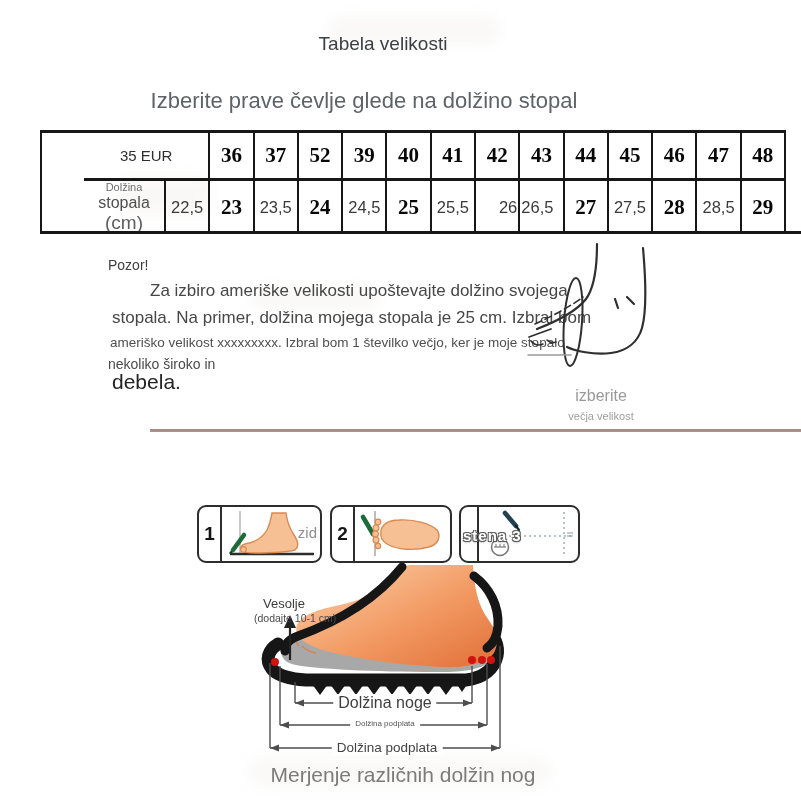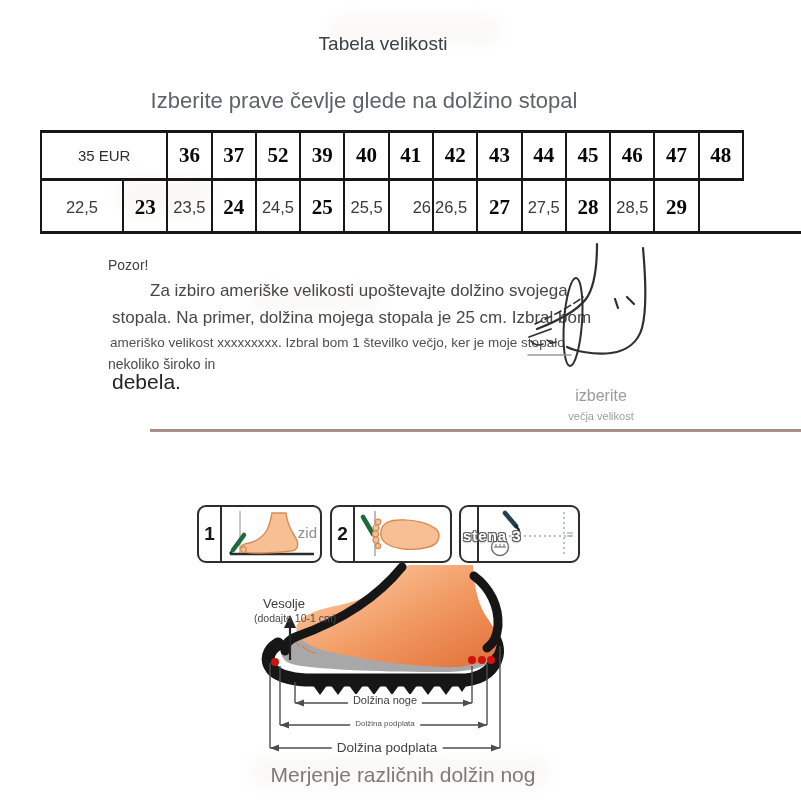--- a/index.html
+++ b/index.html
@@ -9,21 +9,21 @@
 
   .page-title{position:absolute;top:33px;left:383px;transform:translateX(-50%);
               font-size:19px;color:#3c4043;white-space:nowrap;}
   .page-subtitle{position:absolute;top:88px;left:364px;transform:translateX(-50%);
               font-size:22px;color:#5f6368;white-space:nowrap;}
 
   
   .size-table{position:absolute;left:40px;top:130px;width:702px;height:101px;
               display:grid;grid-template-columns:82px repeat(14,1fr);
               grid-template-rows:48px 53px;
-              border-left:2px solid #171717;border-top:3px solid #171717;}
+              border-left:2px solid #171717;border-top:3px solid #171717;padding-left:42px;}
   .size-table .cell{box-sizing:border-box;border-right:2px solid #171717;
               display:flex;align-items:center;justify-content:center;overflow:hidden;}
   .size-table .r1{border-bottom:3px solid #171717;}
   .eur-merged{grid-column:span 2;font-size:15px;color:#2e2e2e;}
   .bold-num{font-family:Liberation Serif, serif;font-weight:bold;font-size:21px;color:#070707;}
   .reg-num{font-size:16.5px;color:#3a3a3a;}
   .align-r{justify-content:flex-end !important;padding-right:1px;}
   .align-l{justify-content:flex-start !important;padding-left:1px;}
   .label-cell{flex-direction:column;line-height:1.05;}
   .lab1{font-size:11px;color:#6e6e6e;}
@@ -66,21 +66,21 @@
   .zid-label{position:absolute;right:5px;top:17px;font-size:15px;color:#8f8f8f;}
   .stena-overlay{position:absolute;left:423px;top:527px;font-size:15px;font-weight:bold;
       color:#ffffff;letter-spacing:1px;white-space:nowrap;
       text-shadow:-1px -1px 0 #5c5c5c,1px -1px 0 #5c5c5c,-1px 1px 0 #5c5c5c,1px 1px 0 #5c5c5c,0 2px 2px rgba(0,0,0,.25);padding-left:40px;}
 
   
   .diagram-svg{position:absolute;left:250px;top:562px;}
   .dg-label{position:absolute;white-space:nowrap;background:#fff;padding:0 5px;}
   .space-label{left:263px;top:596px;font-size:13px;color:#3c3c3c;background:none;padding:0;}
   .space-note{left:254px;top:612px;font-size:10.5px;color:#4a4a4a;background:none;padding:0;}
-  .foot-length-label{left:385px;top:694px;transform:translateX(-50%);font-size:11px;color:#3f3f3f;text-align:center;}
+  .foot-length-label{left:385px;top:694px;transform:translateX(-50%);font-size:16px;color:#3f3f3f;text-align:center;}
   .sole-length-small-label{left:385px;top:719px;transform:translateX(-50%);font-size:8px;color:#555;}
   .sole-length-label{left:387px;top:740px;transform:translateX(-50%);font-size:13.5px;color:#444;}
 
   .bottom-caption{position:absolute;left:403px;top:763px;transform:translateX(-50%);
           font-size:21px;color:#7b7b7b;white-space:nowrap;}
 </style>
 </head>
 <body>
 
 <div class="canvas">
@@ -102,20 +102,25 @@
     <div class="cell r1 bold-num">40</div>
     <div class="cell r1 bold-num">41</div>
     <div class="cell r1 bold-num">42</div>
     <div class="cell r1 bold-num">43</div>
     <div class="cell r1 bold-num">44</div>
     <div class="cell r1 bold-num">45</div>
     <div class="cell r1 bold-num">46</div>
     <div class="cell r1 bold-num">47</div>
     <div class="cell r1 bold-num">48</div>
 
+    <div class="cell r2 label-cell">
+      <span class="lab1">Dolžina</span>
+      <span class="lab2">stopala</span>
+      <span class="lab3">(cm)</span>
+    </div>
     <div class="cell r2 reg-num">22,5</div>
     <div class="cell r2 bold-num">23</div>
     <div class="cell r2 reg-num">23,5</div>
     <div class="cell r2 bold-num">24</div>
     <div class="cell r2 reg-num">24,5</div>
     <div class="cell r2 bold-num">25</div>
     <div class="cell r2 reg-num">25,5</div>
     <div class="cell r2 reg-num align-r">26</div>
     <div class="cell r2 reg-num align-l">26,5</div>
     <div class="cell r2 bold-num">27</div>

